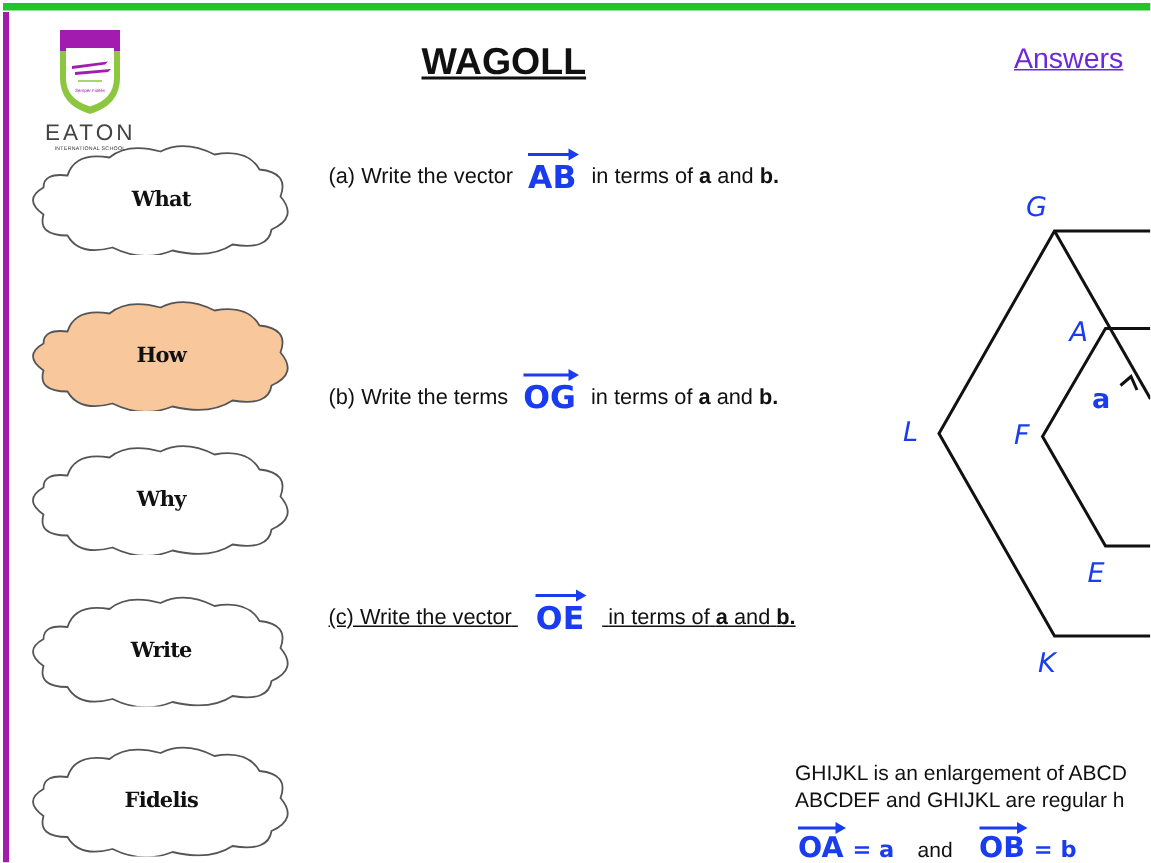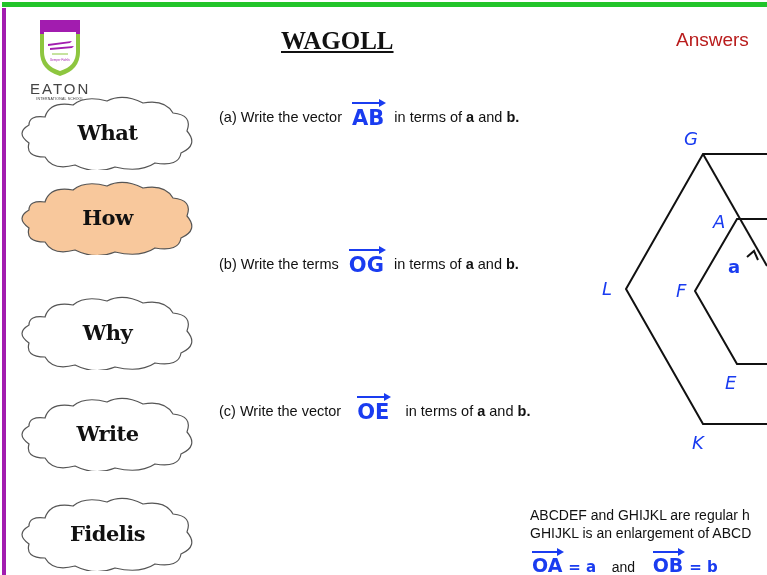--- a/index.html
+++ b/index.html
@@ -12,26 +12,26 @@
     .logo { position: absolute; left: 30px; top: 14px; width: 60px; height: 110px; }
     .logo svg { display: block; }
     .logo-name { position: absolute; left: 0; top: 66px; width: 60px; text-align: center; font-size: 15px; letter-spacing: 2px; color: #444; }
     .logo-sub { position: absolute; left: 0; top: 83px; width: 60px; text-align: center; font-size: 3.5px; color: #333; letter-spacing: 0.2px; }
 
     .cloud { position: absolute; left: 15px; width: 185px; height: 75px; }
     .cloud svg { position: absolute; left: 0; top: 0; }
     .cloud-label {
       position: absolute; left: 0; top: 0; width: 185px; height: 75px;
       display: flex; align-items: center; justify-content: center;
-      font-family: "DejaVu Serif", serif; font-weight: bold; font-size: 21px; color: #111;
+      font-family: "DejaVu Serif", serif; font-weight: bold; font-size: 14px; color: #111;
       letter-spacing: -0.5px;
     }
 
-    .title { position: absolute; left: 281px; top: 27px; font-size: 25px; font-weight: bold; text-decoration: underline; color: #111; font-family: Liberation Serif, serif; }
-    .answers-link { position: absolute; left: 676px; top: 29px; font-size: 19px; color: #b91c1c; cursor: pointer; }
+    .title { position: absolute; left: 281px; top: 27px; font-size: 25px; font-weight: bold; text-decoration: underline; color: #111; }
+    .answers-link { position: absolute; left: 676px; top: 29px; font-size: 19px; color: #6d28d9; text-decoration: underline; cursor: pointer; }
 
     .question { position: absolute; left: 219px; font-size: 14.5px; color: #111; white-space: nowrap; text-align: center; }
     .question b { font-weight: bold; }
     .vec {
       display: inline-block; position: relative; color: #1a3cf0; font-family: "DejaVu Sans", sans-serif;
       font-size: 21px; font-weight: bold; margin: 0 6px; line-height: 1; vertical-align: -3px;
     }
     .vec::before {
       content: ""; position: absolute; left: 0; right: 2px; top: -6px; height: 2px; background: #1a3cf0;
     }
@@ -70,21 +70,21 @@
   <div class="logo-sub">INTERNATIONAL SCHOOL</div>
 </div>
 
 <div class="cloud" style="top:95px;">
   <svg width="185" height="75" viewBox="0 0 185 75">
     <path d="M30 22 Q35 6 58 10 Q70 0 92 6 Q108 -2 128 8 Q150 4 158 18 Q178 20 172 36 Q184 50 166 58 Q164 72 140 68 Q125 78 100 72 Q80 80 60 70 Q38 76 30 62 Q10 62 14 48 Q0 38 14 30 Q14 20 30 22 Z" fill="#ffffff" stroke="#555" stroke-width="1.2"></path>
   </svg>
   <div class="cloud-label">What</div>
 </div>
 
-<div class="cloud" style="top:180px;">
+<div class="cloud" style="top:199px;">
   <svg width="185" height="75" viewBox="0 0 185 75">
     <path d="M30 22 Q35 6 58 10 Q70 0 92 6 Q108 -2 128 8 Q150 4 158 18 Q178 20 172 36 Q184 50 166 58 Q164 72 140 68 Q125 78 100 72 Q80 80 60 70 Q38 76 30 62 Q10 62 14 48 Q0 38 14 30 Q14 20 30 22 Z" fill="#f8c89c" stroke="#555" stroke-width="1.2"></path>
   </svg>
   <div class="cloud-label">How</div>
 </div>
 
 <div class="cloud" style="top:295px;">
   <svg width="185" height="75" viewBox="0 0 185 75">
     <path d="M30 22 Q35 6 58 10 Q70 0 92 6 Q108 -2 128 8 Q150 4 158 18 Q178 20 172 36 Q184 50 166 58 Q164 72 140 68 Q125 78 100 72 Q80 80 60 70 Q38 76 30 62 Q10 62 14 48 Q0 38 14 30 Q14 20 30 22 Z" fill="#ffffff" stroke="#555" stroke-width="1.2"></path>
   </svg>
@@ -119,21 +119,21 @@
 
 <div class="question" style="top:255px;">
   <span>(b)  Write the terms</span>
   <span class="vec">OG</span>
   <span>in terms of</span>
   <b>a</b>
   <span>and</span>
   <b>b.</b>
 </div>
 
-<div class="question" style="top:402px;">
+<div class="question" style="top:402px;text-decoration:underline;">
   <span>(c)  Write the vector</span>
   <span class="vec" style="margin:0 12px;">OE</span>
   <span>in terms of</span>
   <b>a</b>
   <span>and</span>
   <b>b.</b>
 </div>
 
 <div class="diagram">
   <svg width="207" height="360" viewBox="0 0 207 360">
@@ -149,22 +149,22 @@
   <span class="pt-label" style="left:124px;top:8px;">G</span>
   <span class="pt-label" style="left:153px;top:91px;">A</span>
   <span class="pt-label" style="left:42px;top:158px;">L</span>
   <span class="pt-label" style="left:116px;top:160px;">F</span>
   <span class="pt-label" style="left:165px;top:252px;">E</span>
   <span class="pt-label" style="left:132px;top:312px;">K</span>
   <span class="pt-label" style="left:168px;top:136px;font-weight:bold;font-style:normal;">a</span>
 </div>
 
 <div class="desc">
+  <div>GHIJKL is an enlargement of ABCD</div>
   <div>ABCDEF and GHIJKL are regular h</div>
-  <div>GHIJKL is an enlargement of ABCD</div>
 </div>
 
 <div class="given">
   <span class="vec">OA</span>
   <span class="blue-bold">= a</span>
   &nbsp;&nbsp;
   <span>and</span>
   &nbsp;&nbsp;
   <span class="vec">OB</span>
   <span class="blue-bold">= b</span>

